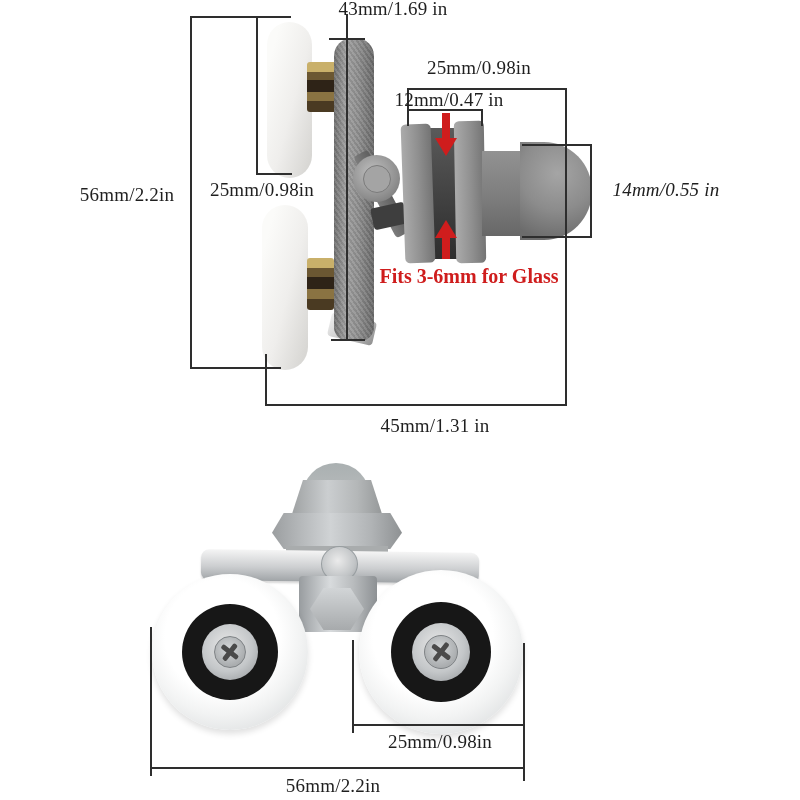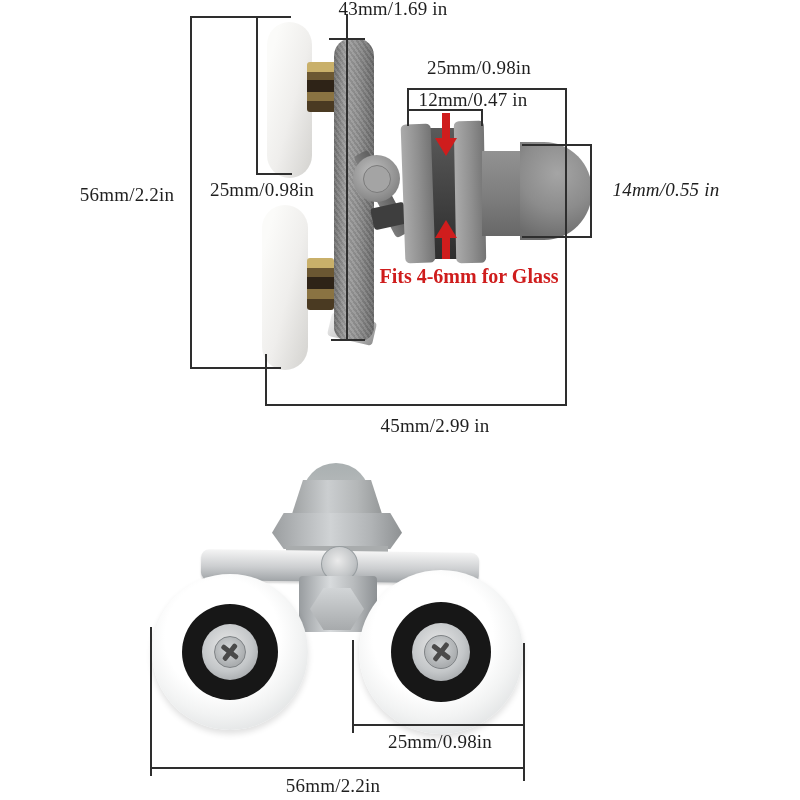--- a/index.html
+++ b/index.html
@@ -134,24 +134,24 @@
     <div class="hline" style="left:522px;top:144px;width:70px;"></div>
     <div class="vline" style="left:590px;top:144px;height:94px;"></div>
     <div class="hline" style="left:522px;top:236px;width:70px;"></div>
     <div class="hline" style="left:265px;top:404px;width:302px;"></div>
     <div class="vline" style="left:265px;top:354px;height:52px;"></div>
 
     <div class="dim-label" style="left:393px;top:-2px;">43mm/1.69 in</div>
     <div class="dim-label" style="left:127px;top:184px;">56mm/2.2in</div>
     <div class="dim-label" style="left:262px;top:179px;">25mm/0.98in</div>
     <div class="dim-label" style="left:479px;top:57px;">25mm/0.98in</div>
-    <div class="dim-label" style="left:473px;top:89px;text-align:right;">12mm/0.47 in</div>
+    <div class="dim-label" style="left:449px;top:89px;text-align:right;">12mm/0.47 in</div>
     <div class="dim-label" style="left:666px;top:179px;font-style:italic;">14mm/0.55 in</div>
-    <div class="note-label" style="left:469px;top:265px;">Fits 4-6mm for Glass</div>
-    <div class="dim-label" style="left:435px;top:415px;">45mm/2.99 in</div>
+    <div class="note-label" style="left:469px;top:265px;">Fits 3-6mm for Glass</div>
+    <div class="dim-label" style="left:435px;top:415px;">45mm/1.31 in</div>
   </div>
 
   <div>
     <div class="stem-dome"></div>
     <div class="stem-hex"></div>
     <div class="stem-collar"></div>
     <div class="stem-neck"></div>
     <div class="plate"></div>
     <div class="plate-bolt"></div>
     <div class="center-block"></div>

